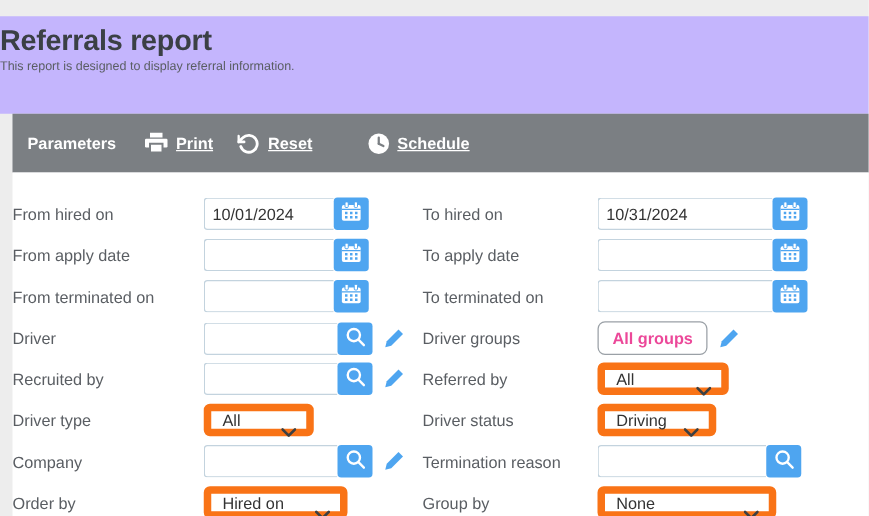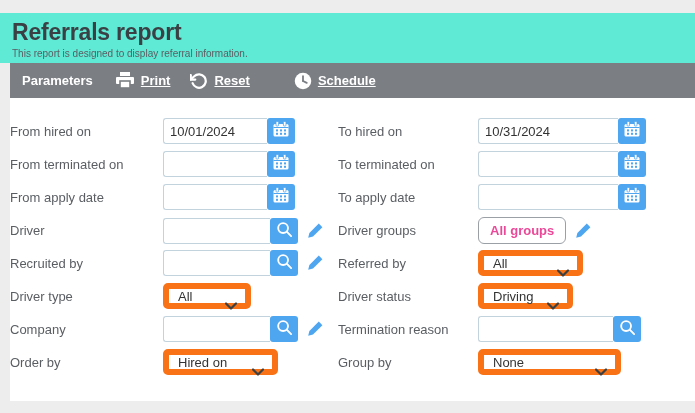--- a/index.html
+++ b/index.html
@@ -5,39 +5,39 @@
   * { box-sizing: border-box; margin: 0; padding: 0; }
   html, body { width: 695px; height: 413px; }
   body {
     background: #ededed;
     font-family: "Liberation Sans", sans-serif;
     overflow: hidden;
   }
   
   .header {
     margin-top: 13px;
-    background: #5eead4;
-    height: 50px;
-    padding: 6px 10px 0 12px;
+    background: #c4b5fd;
+    height: 78px;
+    padding: 6px 10px 0 0;
   }
   .page-title {
     font-size: 23px;
     font-weight: bold;
     color: #3b4045;
     letter-spacing: -0.2px;
   }
   .page-subtitle {
     font-size: 10px;
     color: #5a5e63;
     margin-top: 2px;
   }
   
   .toolbar {
     margin-left: 10px;
-    height: 35px;
+    height: 47px;
     background: #7b7f83;
     display: flex;
     align-items: center;
     color: #ffffff;
     font-size: 13px;
   }
   .toolbar .params {
     font-weight: bold;
     padding-left: 12px;
   }
@@ -231,20 +231,67 @@
                 <rect x="8" y="11.8" width="2" height="2"></rect>
                 <rect x="12" y="11.8" width="2" height="2"></rect>
             </g>
           </svg>
         </span>
       </button>
     </span>
   </div>
 
   <div class="frow">
+    <span class="flabel">From apply date</span>
+    <span class="fgroup">
+      <input class="tinput w-date" type="text" value="" style="">
+      <button class="bluebtn">
+        <span>
+          <svg width="18" height="17" viewBox="0 0 18 17">
+            <rect x="1.5" y="3" width="15" height="12.5" rx="1.5" fill="#fff"></rect>
+            <rect x="4" y="0.5" width="2.6" height="4.5" rx="0.8" fill="#fff" stroke="#4ea5f0" stroke-width="0.8"></rect>
+            <rect x="11.4" y="0.5" width="2.6" height="4.5" rx="0.8" fill="#fff" stroke="#4ea5f0" stroke-width="0.8"></rect>
+            <rect x="1.5" y="6" width="15" height="1" fill="#4ea5f0"></rect>
+            <g fill="#4ea5f0">
+              <rect x="4" y="8.4" width="2" height="2"></rect>
+                <rect x="8" y="8.4" width="2" height="2"></rect>
+                <rect x="12" y="8.4" width="2" height="2"></rect>
+              <rect x="4" y="11.8" width="2" height="2"></rect>
+                <rect x="8" y="11.8" width="2" height="2"></rect>
+                <rect x="12" y="11.8" width="2" height="2"></rect>
+            </g>
+          </svg>
+        </span>
+      </button>
+    </span>
+    <span class="flabel">To apply date</span>
+    <span class="fgroup">
+      <input class="tinput w-dater" type="text" value="" style="">
+      <button class="bluebtn">
+        <span>
+          <svg width="18" height="17" viewBox="0 0 18 17">
+            <rect x="1.5" y="3" width="15" height="12.5" rx="1.5" fill="#fff"></rect>
+            <rect x="4" y="0.5" width="2.6" height="4.5" rx="0.8" fill="#fff" stroke="#4ea5f0" stroke-width="0.8"></rect>
+            <rect x="11.4" y="0.5" width="2.6" height="4.5" rx="0.8" fill="#fff" stroke="#4ea5f0" stroke-width="0.8"></rect>
+            <rect x="1.5" y="6" width="15" height="1" fill="#4ea5f0"></rect>
+            <g fill="#4ea5f0">
+              <rect x="4" y="8.4" width="2" height="2"></rect>
+                <rect x="8" y="8.4" width="2" height="2"></rect>
+                <rect x="12" y="8.4" width="2" height="2"></rect>
+              <rect x="4" y="11.8" width="2" height="2"></rect>
+                <rect x="8" y="11.8" width="2" height="2"></rect>
+                <rect x="12" y="11.8" width="2" height="2"></rect>
+            </g>
+          </svg>
+        </span>
+      </button>
+    </span>
+  </div>
+
+  <div class="frow">
     <span class="flabel">From terminated on</span>
     <span class="fgroup">
       <input class="tinput w-date" type="text" value="" style="">
       <button class="bluebtn">
         <span>
           <svg width="18" height="17" viewBox="0 0 18 17">
             <rect x="1.5" y="3" width="15" height="12.5" rx="1.5" fill="#fff"></rect>
             <rect x="4" y="0.5" width="2.6" height="4.5" rx="0.8" fill="#fff" stroke="#4ea5f0" stroke-width="0.8"></rect>
             <rect x="11.4" y="0.5" width="2.6" height="4.5" rx="0.8" fill="#fff" stroke="#4ea5f0" stroke-width="0.8"></rect>
             <rect x="1.5" y="6" width="15" height="1" fill="#4ea5f0"></rect>
@@ -254,67 +301,20 @@
                 <rect x="12" y="8.4" width="2" height="2"></rect>
               <rect x="4" y="11.8" width="2" height="2"></rect>
                 <rect x="8" y="11.8" width="2" height="2"></rect>
                 <rect x="12" y="11.8" width="2" height="2"></rect>
             </g>
           </svg>
         </span>
       </button>
     </span>
     <span class="flabel">To terminated on</span>
-    <span class="fgroup">
-      <input class="tinput w-dater" type="text" value="" style="">
-      <button class="bluebtn">
-        <span>
-          <svg width="18" height="17" viewBox="0 0 18 17">
-            <rect x="1.5" y="3" width="15" height="12.5" rx="1.5" fill="#fff"></rect>
-            <rect x="4" y="0.5" width="2.6" height="4.5" rx="0.8" fill="#fff" stroke="#4ea5f0" stroke-width="0.8"></rect>
-            <rect x="11.4" y="0.5" width="2.6" height="4.5" rx="0.8" fill="#fff" stroke="#4ea5f0" stroke-width="0.8"></rect>
-            <rect x="1.5" y="6" width="15" height="1" fill="#4ea5f0"></rect>
-            <g fill="#4ea5f0">
-              <rect x="4" y="8.4" width="2" height="2"></rect>
-                <rect x="8" y="8.4" width="2" height="2"></rect>
-                <rect x="12" y="8.4" width="2" height="2"></rect>
-              <rect x="4" y="11.8" width="2" height="2"></rect>
-                <rect x="8" y="11.8" width="2" height="2"></rect>
-                <rect x="12" y="11.8" width="2" height="2"></rect>
-            </g>
-          </svg>
-        </span>
-      </button>
-    </span>
-  </div>
-
-  <div class="frow">
-    <span class="flabel">From apply date</span>
-    <span class="fgroup">
-      <input class="tinput w-date" type="text" value="" style="">
-      <button class="bluebtn">
-        <span>
-          <svg width="18" height="17" viewBox="0 0 18 17">
-            <rect x="1.5" y="3" width="15" height="12.5" rx="1.5" fill="#fff"></rect>
-            <rect x="4" y="0.5" width="2.6" height="4.5" rx="0.8" fill="#fff" stroke="#4ea5f0" stroke-width="0.8"></rect>
-            <rect x="11.4" y="0.5" width="2.6" height="4.5" rx="0.8" fill="#fff" stroke="#4ea5f0" stroke-width="0.8"></rect>
-            <rect x="1.5" y="6" width="15" height="1" fill="#4ea5f0"></rect>
-            <g fill="#4ea5f0">
-              <rect x="4" y="8.4" width="2" height="2"></rect>
-                <rect x="8" y="8.4" width="2" height="2"></rect>
-                <rect x="12" y="8.4" width="2" height="2"></rect>
-              <rect x="4" y="11.8" width="2" height="2"></rect>
-                <rect x="8" y="11.8" width="2" height="2"></rect>
-                <rect x="12" y="11.8" width="2" height="2"></rect>
-            </g>
-          </svg>
-        </span>
-      </button>
-    </span>
-    <span class="flabel">To apply date</span>
     <span class="fgroup">
       <input class="tinput w-dater" type="text" value="" style="">
       <button class="bluebtn">
         <span>
           <svg width="18" height="17" viewBox="0 0 18 17">
             <rect x="1.5" y="3" width="15" height="12.5" rx="1.5" fill="#fff"></rect>
             <rect x="4" y="0.5" width="2.6" height="4.5" rx="0.8" fill="#fff" stroke="#4ea5f0" stroke-width="0.8"></rect>
             <rect x="11.4" y="0.5" width="2.6" height="4.5" rx="0.8" fill="#fff" stroke="#4ea5f0" stroke-width="0.8"></rect>
             <rect x="1.5" y="6" width="15" height="1" fill="#4ea5f0"></rect>
             <g fill="#4ea5f0">

